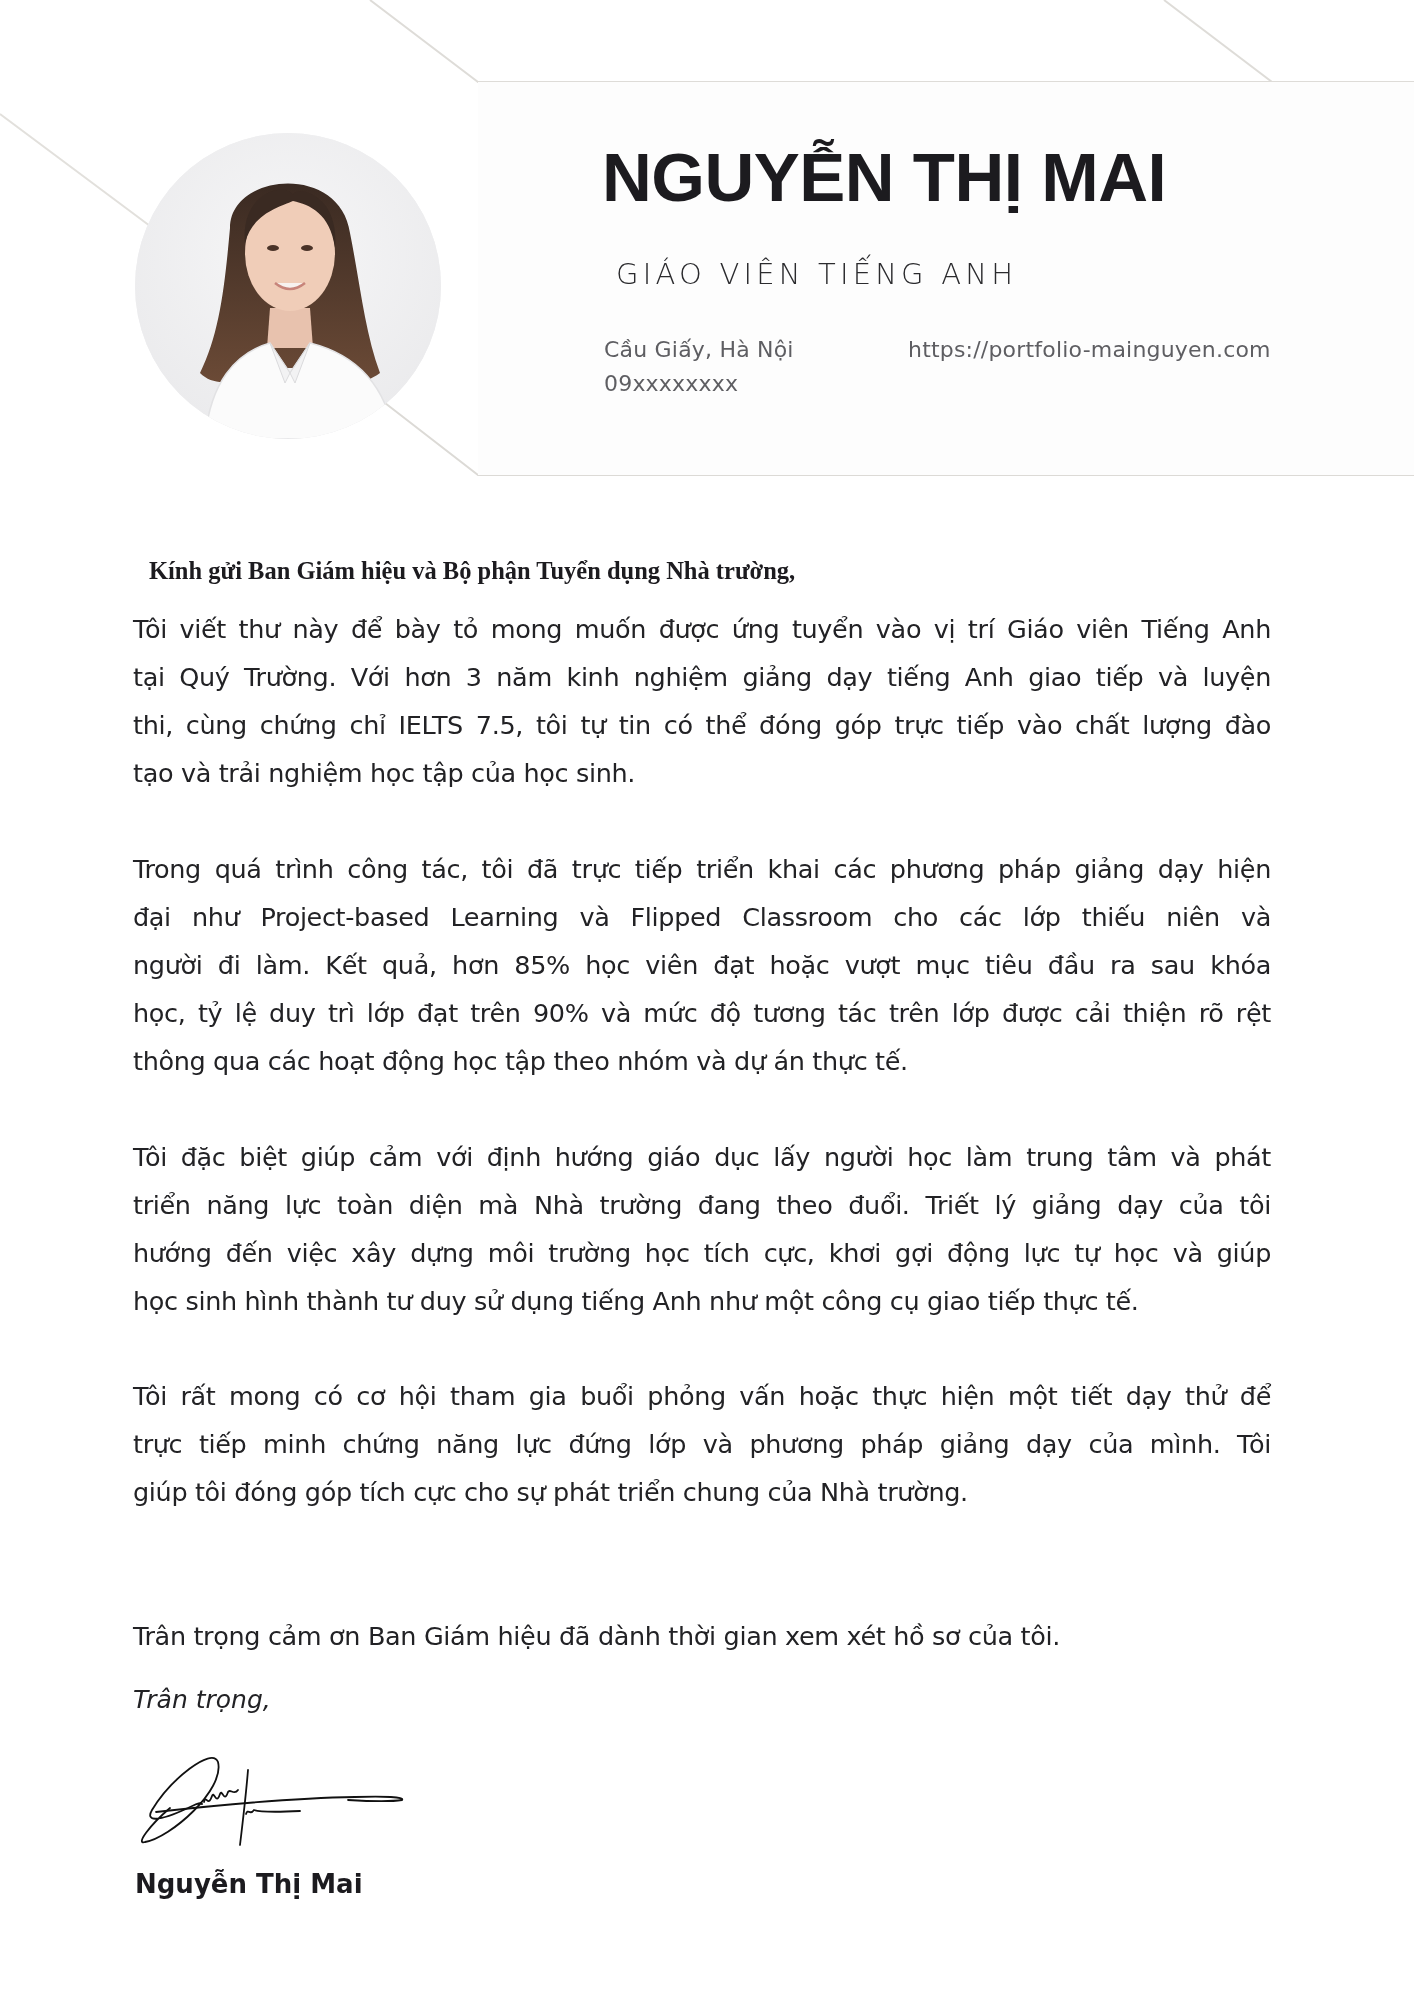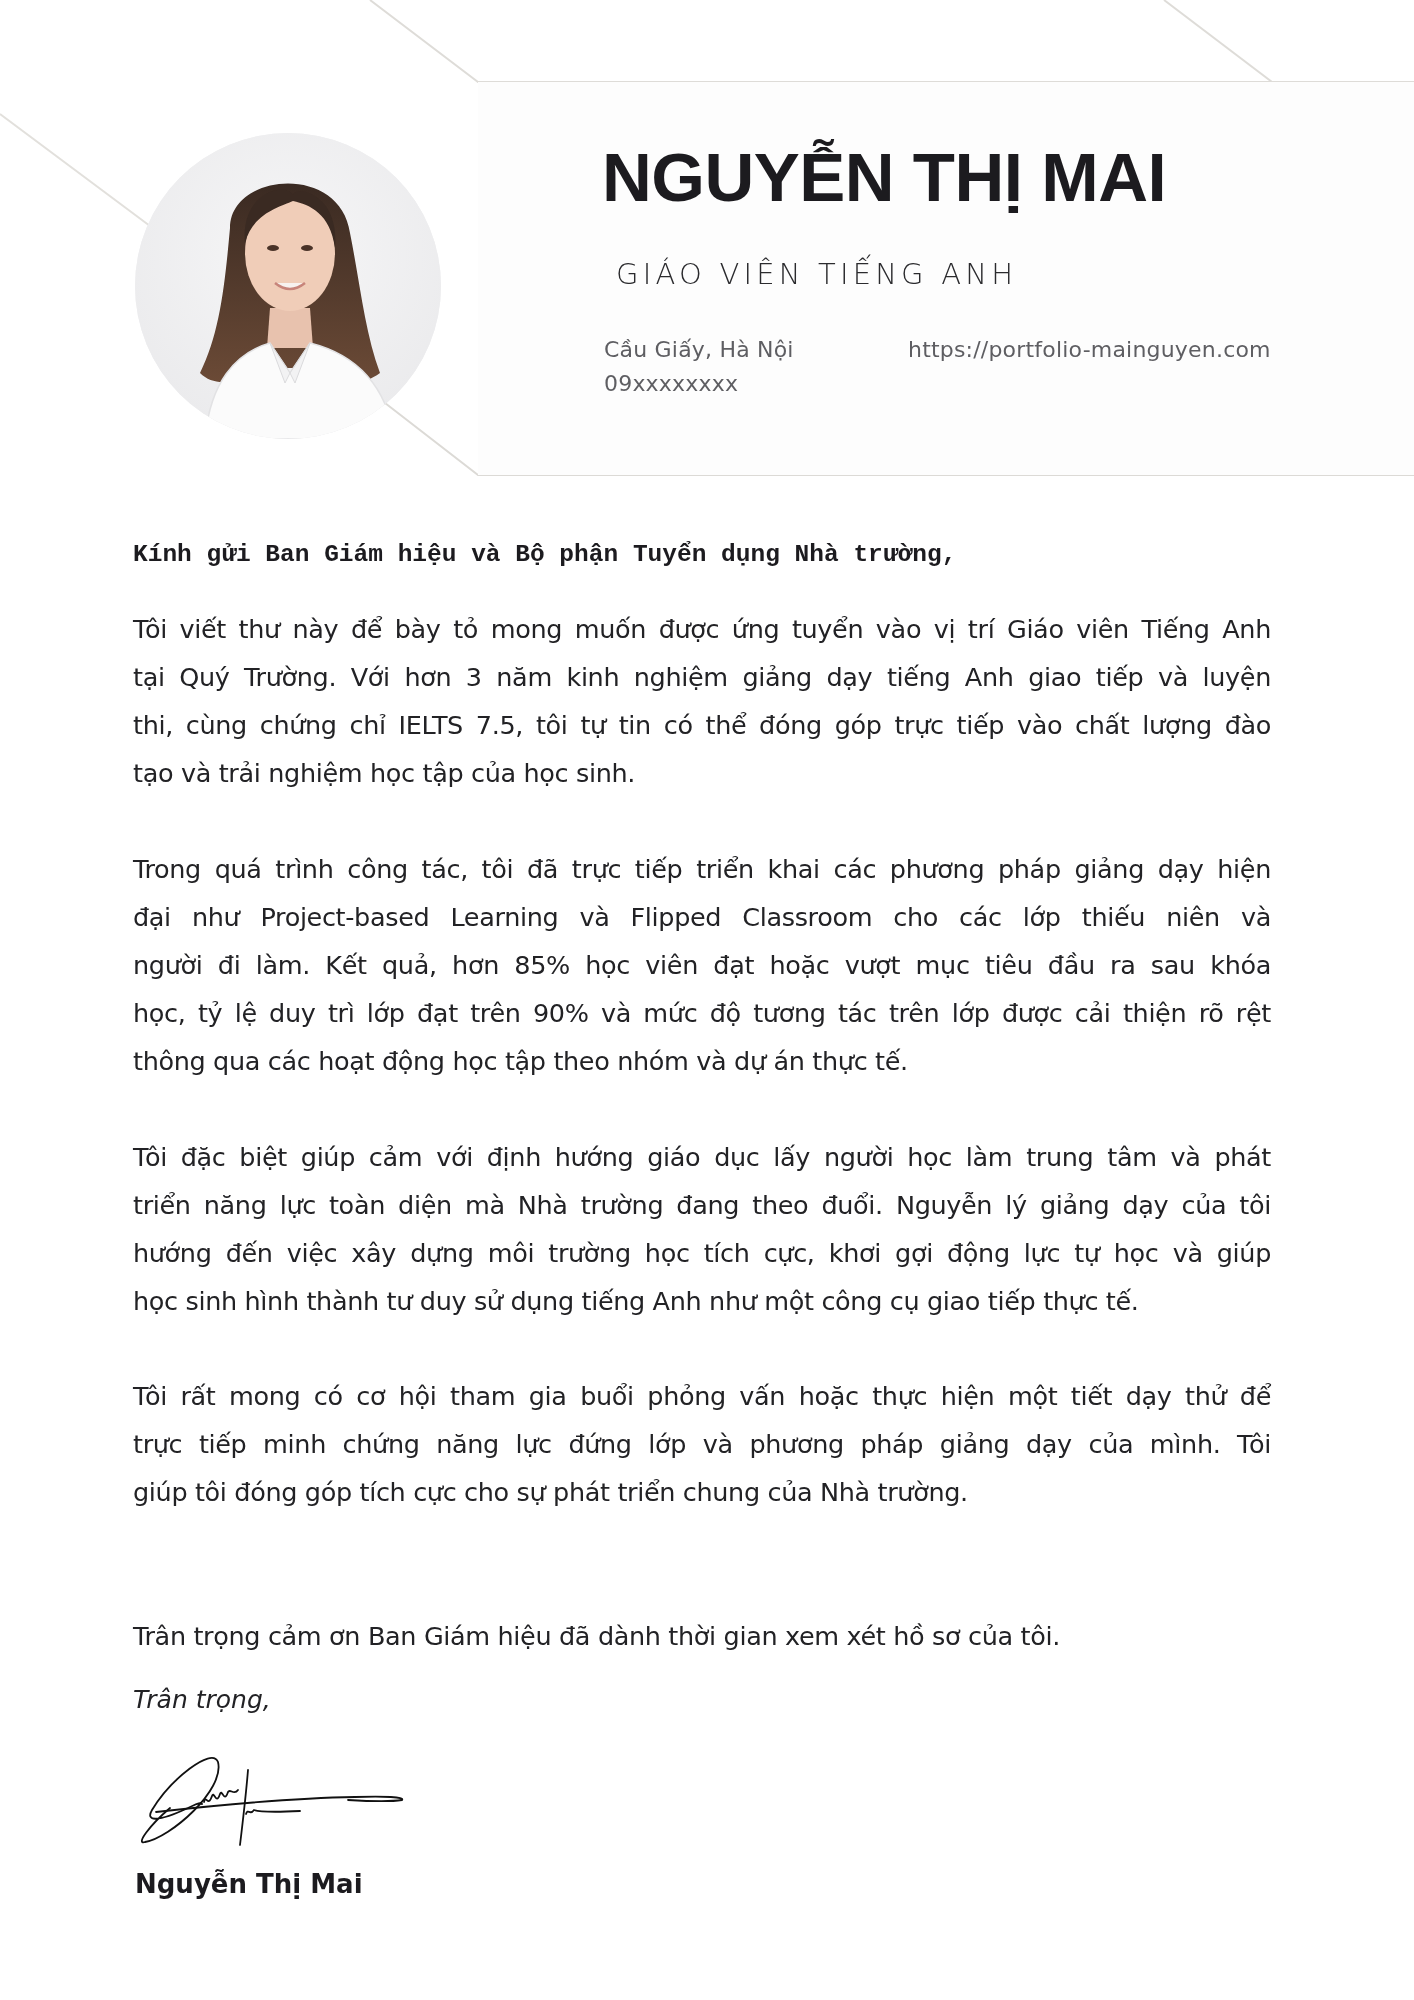--- a/index.html
+++ b/index.html
@@ -34,21 +34,21 @@
     position: absolute; top: 333px; font-size: 22px; line-height: 34px; color: #5e5e62;
     font-family: "DejaVu Sans", sans-serif; white-space: nowrap; letter-spacing: 0.2px;
   }
   .contact.c1 { left: 604px; }
   .contact.c2 { left: 908px; }
   .contact div { height: 34px; }
   .letter {
     position: absolute; left: 133px; top: 535px; width: 1138px;
   }
   .greeting {
-    margin: 0; font-family: Liberation Mono, monospace; font-weight: 700;
+    margin: 16px; font-family: Liberation Serif, serif; font-weight: 700;
     font-size: 24.5px; line-height: 40px; color: #1c1b1f; white-space: nowrap;
   }
   .para {
     margin: 0; font-size: 25.5px; line-height: 48px; color: #222225;
     font-family: "DejaVu Sans", sans-serif; letter-spacing: -0.35px;
   }
   .para .ln { display: block; text-align: justify; text-align-last: justify; white-space: nowrap; height: 48px; overflow: visible; }
   .para .ln.last { text-align-last: left; }
   .p1 { position: absolute; top: 70px; }
   .p2 { position: absolute; top: 310px; }
@@ -136,21 +136,21 @@
   <p class="para p2">
     <span class="ln">Trong quá trình công tác, tôi đã trực tiếp triển khai các phương pháp giảng dạy hiện</span>
     <span class="ln">đại như Project-based Learning và Flipped Classroom cho các lớp thiếu niên và</span>
     <span class="ln">người đi làm. Kết quả, hơn 85% học viên đạt hoặc vượt mục tiêu đầu ra sau khóa</span>
     <span class="ln">học, tỷ lệ duy trì lớp đạt trên 90% và mức độ tương tác trên lớp được cải thiện rõ rệt</span>
     <span class="ln last">thông qua các hoạt động học tập theo nhóm và dự án thực tế.</span>
   </p>
 
   <p class="para p3">
     <span class="ln">Tôi đặc biệt giúp cảm với định hướng giáo dục lấy người học làm trung tâm và phát</span>
-    <span class="ln">triển năng lực toàn diện mà Nhà trường đang theo đuổi. Nguyễn lý giảng dạy của tôi</span>
+    <span class="ln">triển năng lực toàn diện mà Nhà trường đang theo đuổi. Triết lý giảng dạy của tôi</span>
     <span class="ln">hướng đến việc xây dựng môi trường học tích cực, khơi gợi động lực tự học và giúp</span>
     <span class="ln last">học sinh hình thành tư duy sử dụng tiếng Anh như một công cụ giao tiếp thực tế.</span>
   </p>
 
   <p class="para p4">
     <span class="ln">Tôi rất mong có cơ hội tham gia buổi phỏng vấn hoặc thực hiện một tiết dạy thử để</span>
     <span class="ln">trực tiếp minh chứng năng lực đứng lớp và phương pháp giảng dạy của mình. Tôi</span>
     <span class="ln last">giúp tôi đóng góp tích cực cho sự phát triển chung của Nhà trường.</span>
   </p>
 

